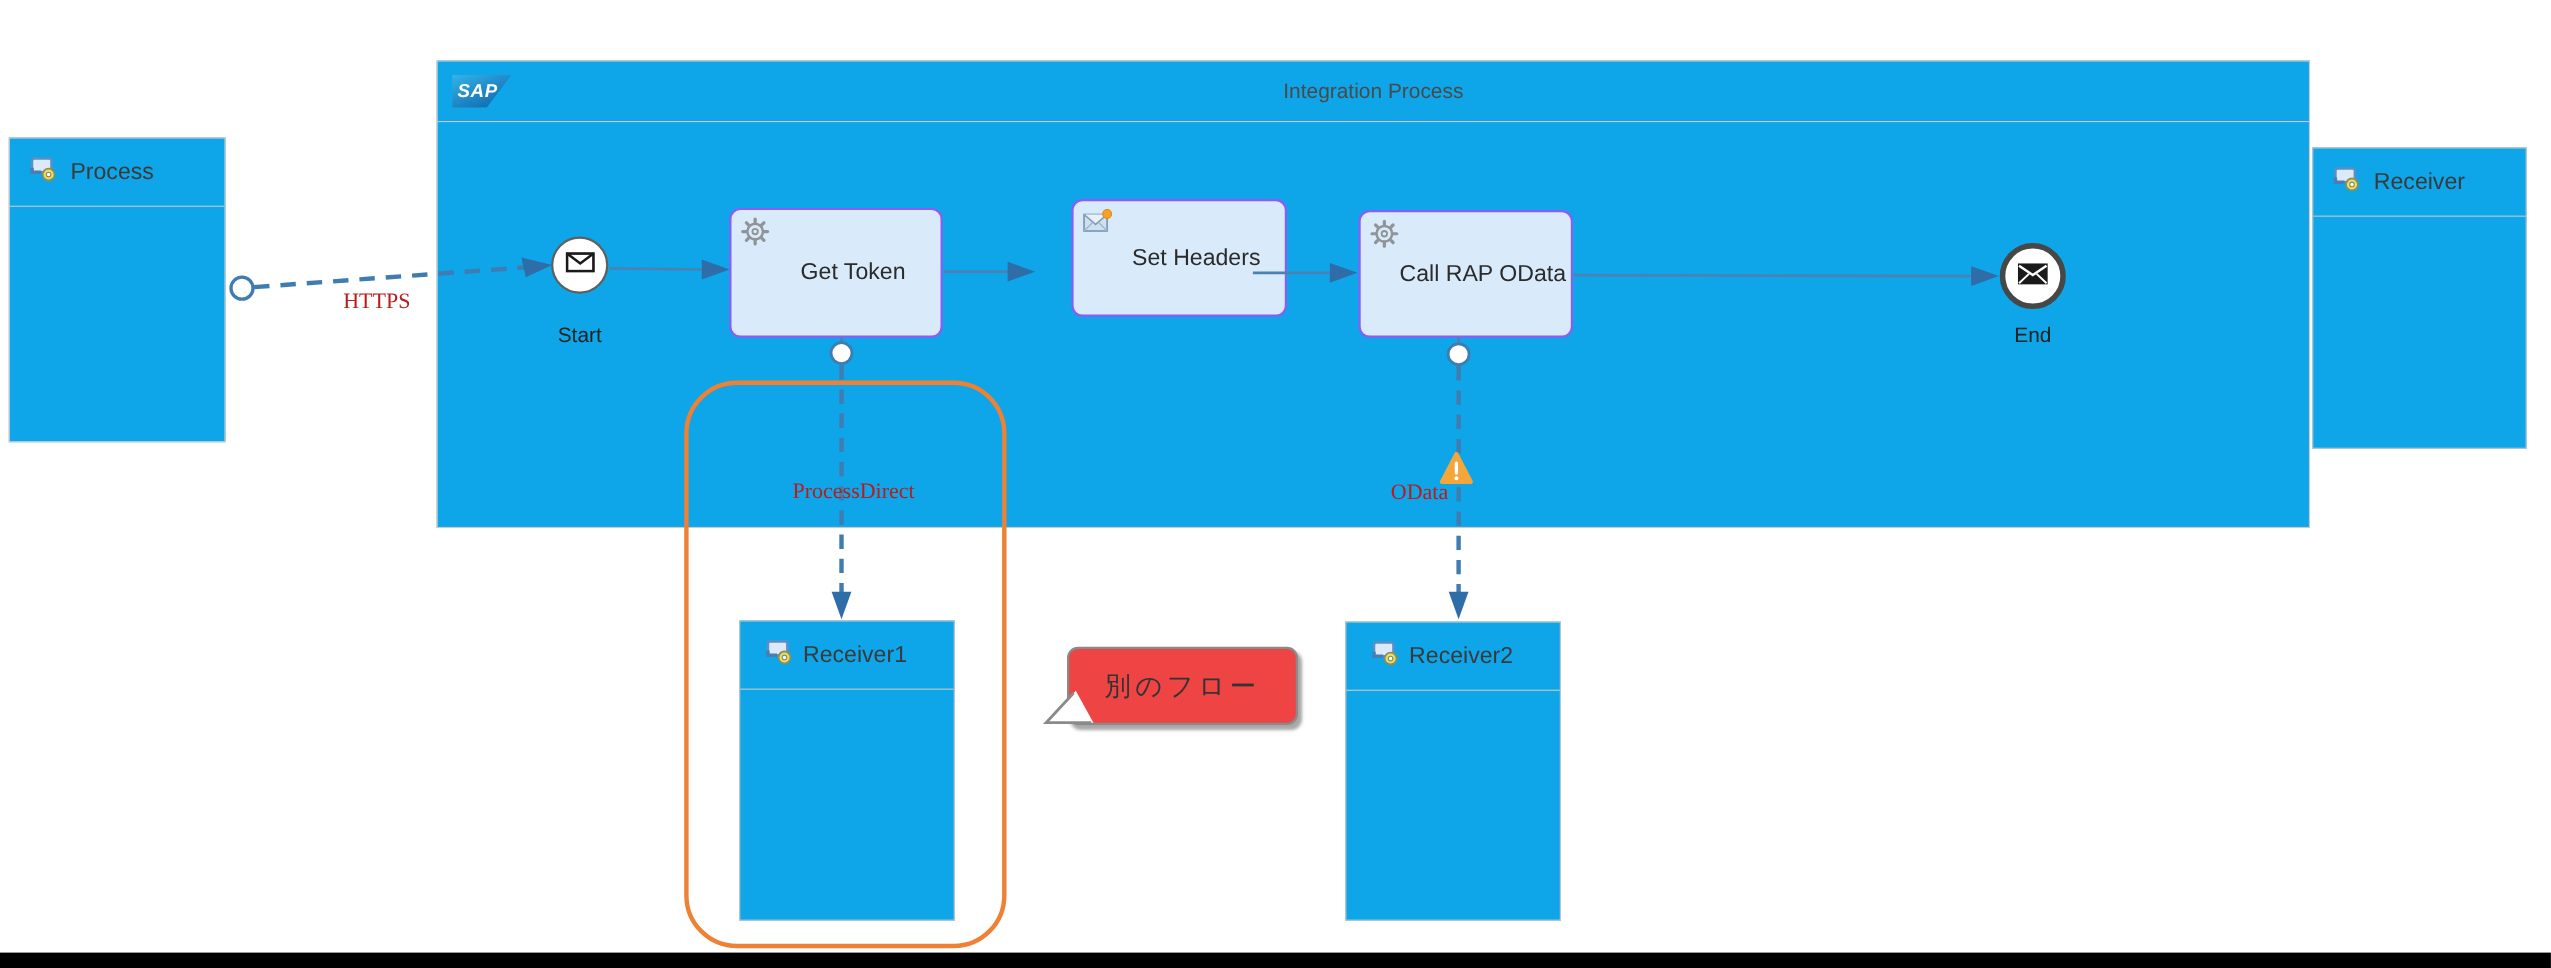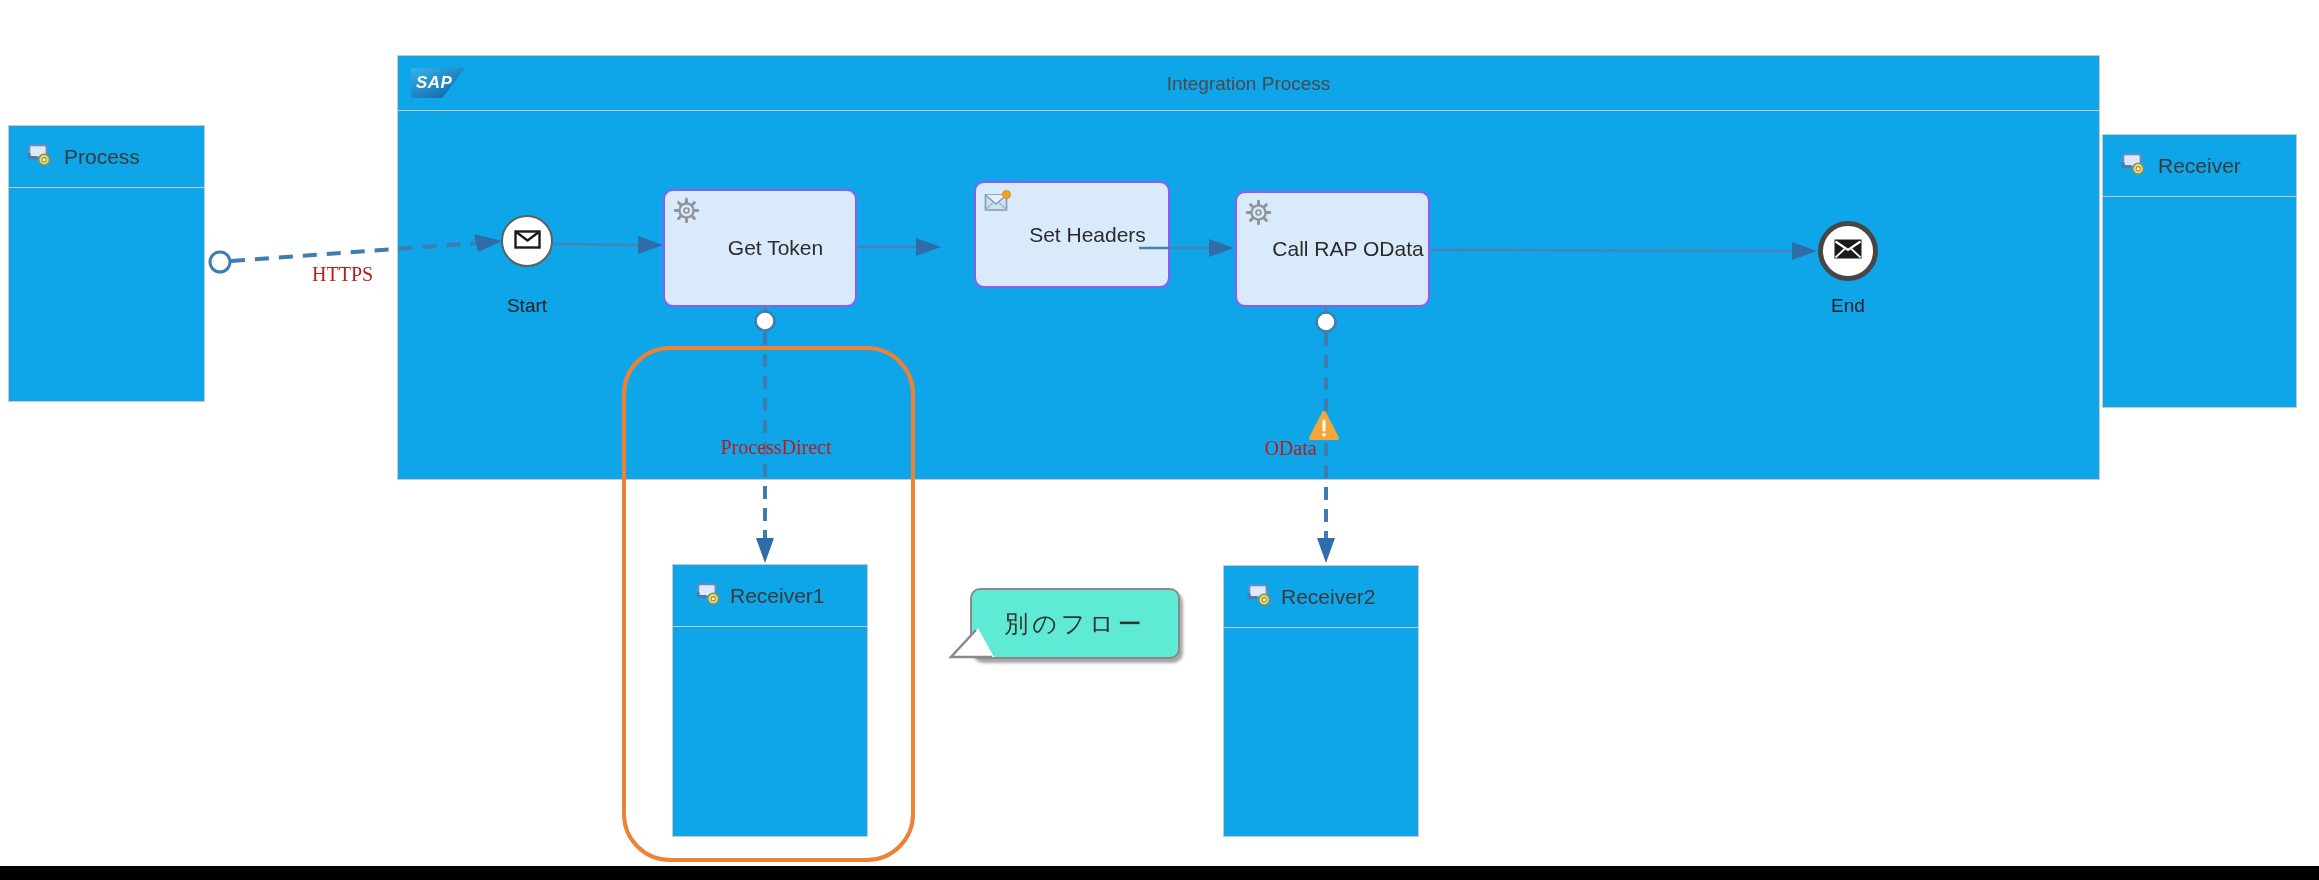--- a/index.html
+++ b/index.html
@@ -57,21 +57,21 @@
   .conn-label{position:absolute;color:#b91c1c;font-size:20px;z-index:6;font-family:Liberation Serif, serif;}
   #https-label{left:312px;top:263px;}
   #processdirect-label{left:700px;top:436px;width:152px;text-align:center;}
   #odata-label{left:1253px;top:437px;width:75px;text-align:center;}
   
   #highlight-rect{
     position:absolute;left:622px;top:346px;width:293px;height:516px;
     border:4.5px solid #ee8133;border-radius:48px;box-sizing:border-box;z-index:4;
   }
   #callout-bubble{
-    position:absolute;left:970px;top:588px;width:210px;height:71px;background:#5eead4;
+    position:absolute;left:970px;top:588px;width:210px;height:71px;background:#ef4444;
     border:2.5px solid #8a8a8a;border-radius:10px;box-sizing:border-box;z-index:9;
     display:flex;align-items:center;justify-content:center;
     box-shadow:3px 4px 3px rgba(0,0,0,.35);
     font-size:24px;color:#333;letter-spacing:4px;
   }
   #callout-tail{position:absolute;left:940px;top:620px;z-index:10;}
   
   #wires{position:absolute;left:0;top:0;z-index:5;pointer-events:none;}
   
   #bottom-bar{position:absolute;left:0;top:866px;width:2319px;height:14px;background:#000;z-index:20;}

